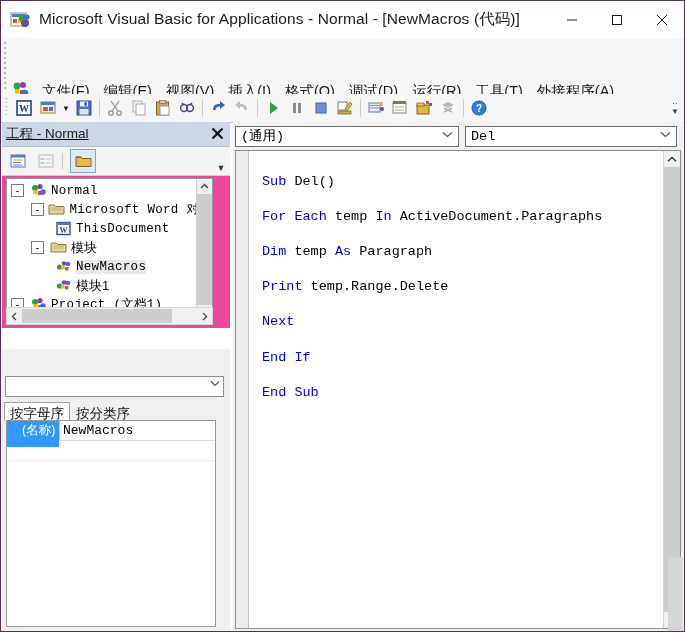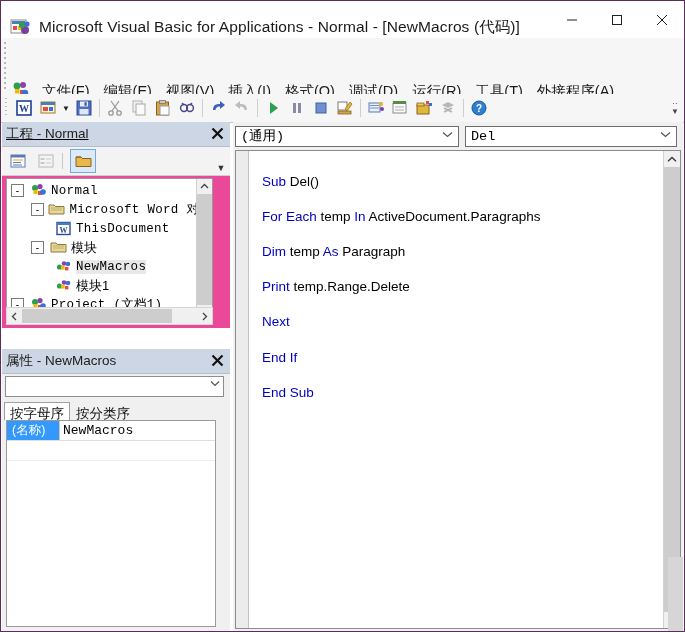--- a/index.html
+++ b/index.html
@@ -17,21 +17,21 @@
     border: 1px solid #5c2d5c;
     background: #ffffff;
     overflow: hidden;
   }
 
   
   .titlebar {
     position: absolute; left: 0; top: 0;
     width: 683px; height: 37px;
     background: #ffffff;
-    display: flex; align-items: flex-end;
+    display: flex; align-items: center;
   }
   .app-icon {
     width: 22px; height: 22px;
     margin-left: 8px; margin-right: 8px;
     position: relative; flex: 0 0 auto;
   }
   .title-text {
     font-size: 15.5px;
     color: #1a1a1a;
     white-space: nowrap;
@@ -253,24 +253,24 @@
   }
   .prop-grid {
     position: absolute; left: 4px; top: 71px;
     width: 208px; height: 205px;
     background: #ffffff;
     border: 1px solid #9a9a9a;
     overflow: hidden;
   }
   .pg-row { display: flex; height: 19px; align-items: center; border-bottom: 1px solid #dedede; }
   .pg-name {
-    width: 52px; height: 19px;
+    width: 52px; height: 33px;
     background: #3399ff; color: #ffffff;
     font-size: 12.5px;
-    display: flex; align-items: center; padding-left: 5px;
+    display: flex; align-items: center; padding-left: 15px;
     box-sizing: border-box;
     flex: 0 0 auto;
   }
   .pg-val {
     font-family: "Liberation Mono", monospace;
     font-size: 13px; color: #000;
     padding-left: 3px;
     border-left: 1px solid #c8c8c8;
     height: 19px; display: flex; align-items: center; flex: 1;
   }
@@ -310,21 +310,21 @@
     overflow: hidden;
   }
   .code-margin {
     position: absolute; left: 0; top: 0;
     width: 12px; height: 100%;
     background: #ececec;
     border-right: 1px solid #c4c4c4;
   }
   .code-text {
     position: absolute; left: 26px; top: 4px;
-    font-family: Liberation Sans, sans-serif;
+    font-family: Liberation Mono, monospace;
     font-size: 13.5px;
     line-height: 17.6px;
     color: #000000;
     white-space: pre;
   }
   .kw { color: #0000c0; }
   .code-vsb {
     position: absolute; right: 0; top: 0;
     width: 16px; height: 100%;
     background: #f0f0f0; border-left: 1px solid #d2d2d2;
@@ -752,29 +752,20 @@
       <div class="hsb-thumb" style="width:150px;"></div>
       <div class="hsb-arrow" style="margin-left:auto;">
         <svg width="7" height="9" viewBox="0 0 7 9">
             <polyline points="2,1 5.5,4.5 2,8" fill="none" stroke="#444" stroke-width="1.3"></polyline>
           </svg>
       </div>
     </div>
   </div>
 
   <div class="props-panel">
-    <div class="panel-title">
-      <span>属性 - NewMacros</span>
-      <div class="panel-close">
-        <svg width="15" height="15" viewBox="0 0 15 15">
-            <line x1="2.5" y1="2.5" x2="12.5" y2="12.5" stroke="#111" stroke-width="2.2"></line>
-            <line x1="12.5" y1="2.5" x2="2.5" y2="12.5" stroke="#111" stroke-width="2.2"></line>
-          </svg>
-      </div>
-    </div>
 
     <div class="prop-combo">
       <span class="cb-arrow">
         <svg width="10" height="7" viewBox="0 0 10 7">
             <polyline points="1,1.5 5,5.5 9,1.5" fill="none" stroke="#555" stroke-width="1.2"></polyline>
           </svg>
       </span>
     </div>
 
     <div class="prop-tabs">

